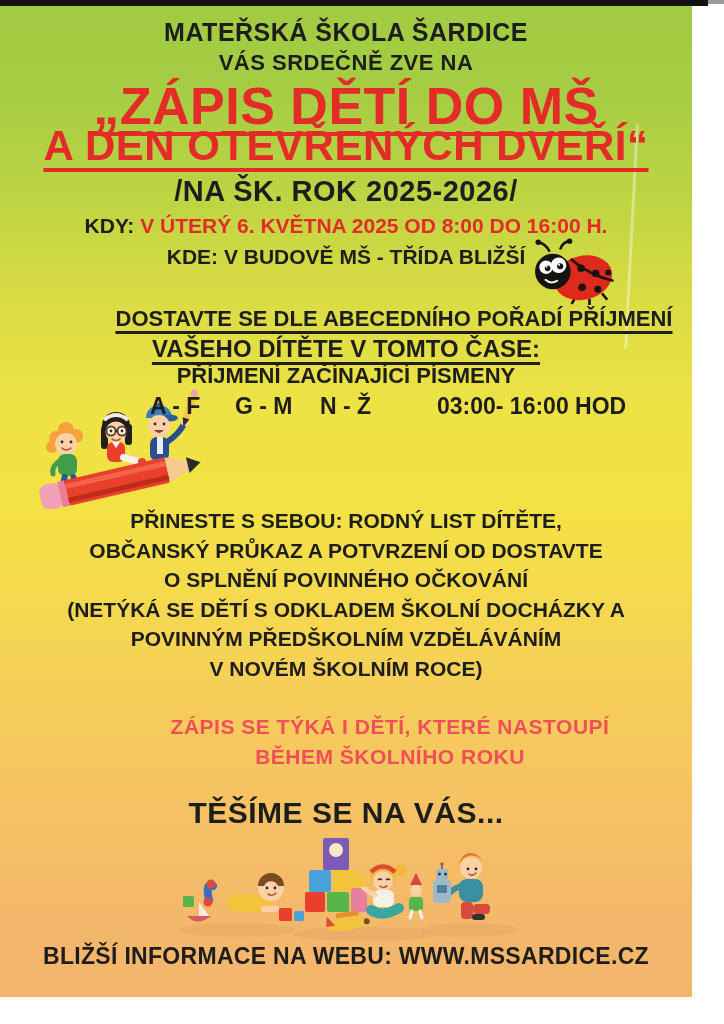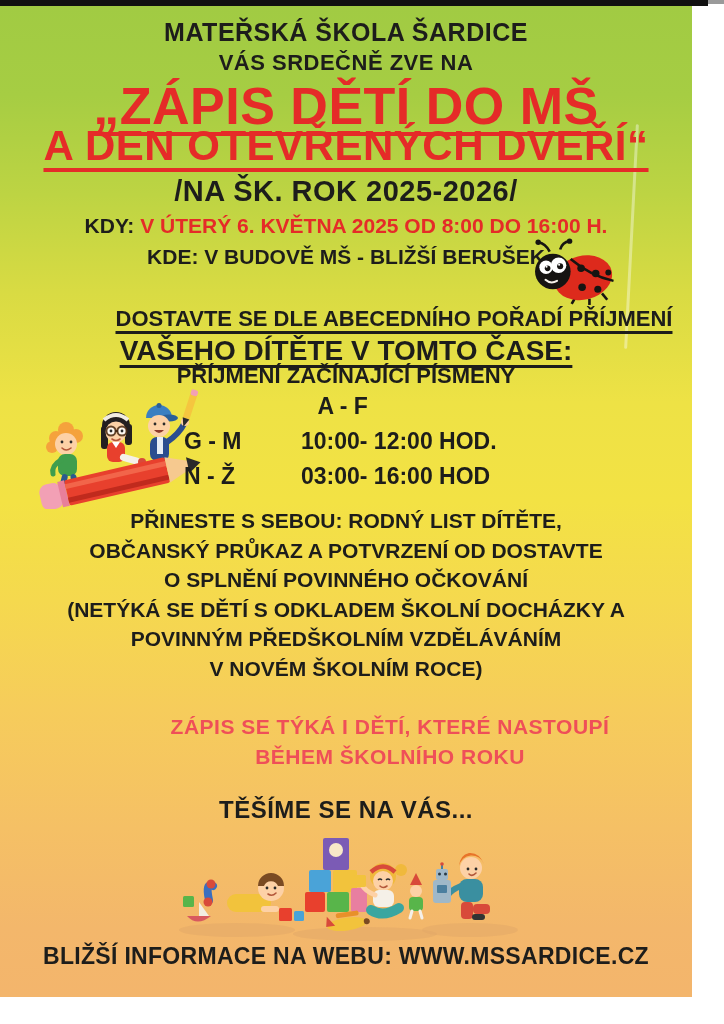--- a/index.html
+++ b/index.html
@@ -31,33 +31,33 @@
   .invite{top:44px;font-size:22px;letter-spacing:.5px;}
   .title1{top:70px;font-size:52px;letter-spacing:.5px;color:#e52b28;
     text-decoration:underline;text-decoration-thickness:4px;text-underline-offset:8px;}
   .title2{top:116px;font-size:42px;letter-spacing:.5px;color:#e52b28;
     text-decoration:underline;text-decoration-thickness:4px;text-underline-offset:8px;}
   .schoolyear{top:169px;font-size:29px;letter-spacing:.5px;}
   .kdy{top:208px;font-size:21px;}
   .kdy .red{color:#e52b28;}
   .kde{top:239px;font-size:21px;}
   .order1{top:300px;font-size:22px;text-decoration:underline;text-decoration-thickness:2.5px;text-underline-offset:5px;padding-left:48px;}
-  .order2{top:329px;font-size:28px;text-decoration:underline;text-decoration-thickness:2.5px;text-underline-offset:5px;}
+  .order2{top:329px;font-size:24px;text-decoration:underline;text-decoration-thickness:2.5px;text-underline-offset:5px;}
   .order3{top:357px;font-size:22px;}
   .schedule{
     position:absolute;left:150px;top:387px;width:420px;
-    display:flex;flex-direction:column;gap:8px;
+    display:flex;flex-direction:row;
     font-weight:bold;font-size:23px;color:#1d1d1b;
   }
   .srow{display:flex;justify-content:center;}
   .sletters{width:85px;text-align:left;}
   .stime{width:235px;text-align:left;margin-left:32px;}
   .bring{top:500px;font-size:21px;line-height:29.5px;}
   .note{top:706px;font-size:21px;line-height:30px;color:#ef4f58;letter-spacing:.5px;padding-left:44px;}
-  .closing{top:790px;font-size:24px;letter-spacing:.5px;}
+  .closing{top:790px;font-size:30px;letter-spacing:.5px;}
   .footer{top:937px;font-size:23px;letter-spacing:.3px;}
   .svgbox{position:absolute;}
   .pencilkids{left:28px;top:375px;width:190px;height:128px;}
   .ladybug{left:518px;top:232px;width:100px;height:68px;}
   .playkids{left:175px;top:818px;width:345px;height:122px;}
 </style>
 </head>
 <body>
 
 <div class="scan-top-bar"></div>
@@ -71,21 +71,21 @@
 
   <div class="line title1">„ZÁPIS DĚTÍ DO MŠ</div>
   <div class="line title2">A DEN OTEVŘENÝCH DVEŘÍ“</div>
 
   <div class="line schoolyear">/NA ŠK. ROK 2025-2026/</div>
 
   <div class="line kdy">
     <span>KDY:</span>
     <span class="red">V ÚTERÝ 6. KVĚTNA 2025 OD 8:00 DO 16:00 H.</span>
   </div>
-  <div class="line kde">KDE: V BUDOVĚ MŠ - BLIŽŠÍ BERUŠEK</div>
+  <div class="line kde">KDE: V BUDOVĚ MŠ - TŘÍDA BLIŽŠÍ</div>
 
   <svg class="svgbox ladybug" viewBox="0 0 95 65">
     <path d="M30 13 Q26 5 19 4" stroke="#161412" stroke-width="2.5" fill="none"></path>
     <circle cx="19" cy="4" r="2.6" fill="#161412"></circle>
     <path d="M40 11 Q42 4 49 3" stroke="#161412" stroke-width="2.5" fill="none"></path>
     <circle cx="49" cy="3" r="2.6" fill="#161412"></circle>
     <path d="M55 56 l-4 7" stroke="#161412" stroke-width="2.5"></path>
     <path d="M68 58 l0 6" stroke="#161412" stroke-width="2.5"></path>
     <path d="M80 53 l5 6" stroke="#161412" stroke-width="2.5"></path>
     <ellipse cx="62" cy="38" rx="28" ry="21" fill="#dd2a1c" transform="rotate(-14 62 38)"></ellipse>
@@ -169,21 +169,20 @@
       <polygon points="161,91 161,107 174,99" fill="#2a2a2a"></polygon>
     </g>
   </svg>
 
   <div class="schedule">
     <div class="srow">
       <span class="sletters">A - F</span>
     </div>
     <div class="srow">
       <span class="sletters">G - M</span>
-      <span class="stime">10:00- 12:00 HOD.</span>
     </div>
     <div class="srow">
       <span class="sletters">N - Ž</span>
       <span class="stime">03:00- 16:00 HOD</span>
     </div>
   </div>
 
   <div class="line bring">
     <div>PŘINESTE S SEBOU: RODNÝ LIST DÍTĚTE,</div>
     <div>OBČANSKÝ PRŮKAZ A POTVRZENÍ OD DOSTAVTE</div>

